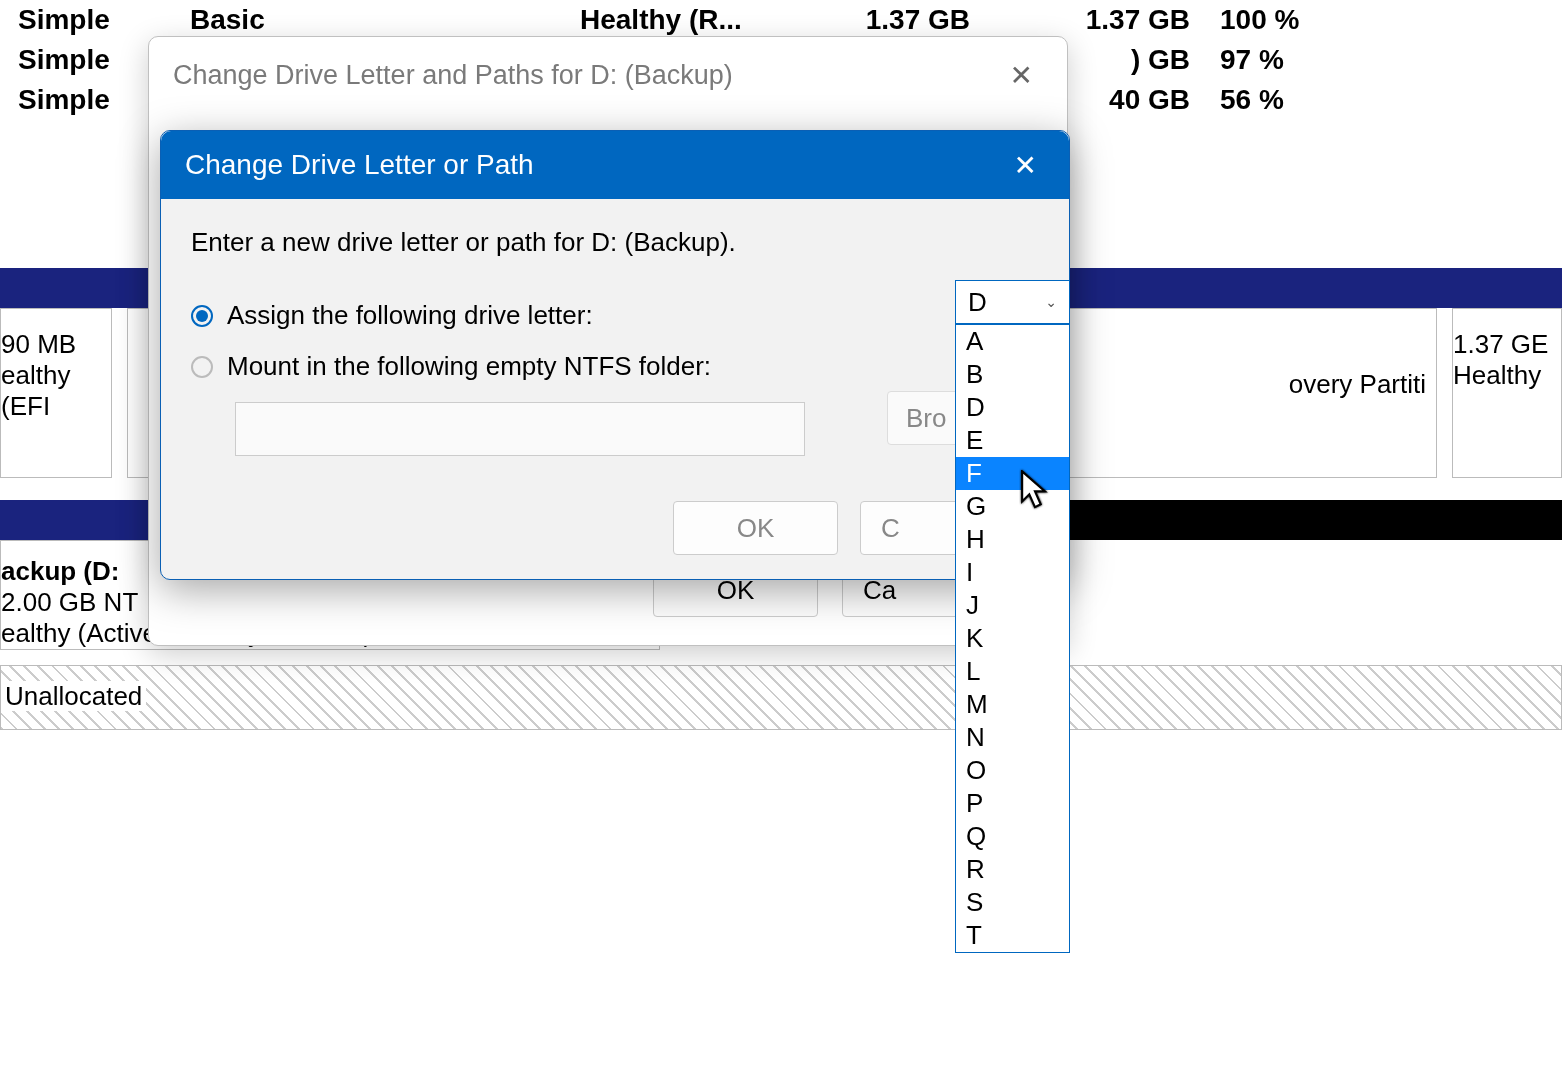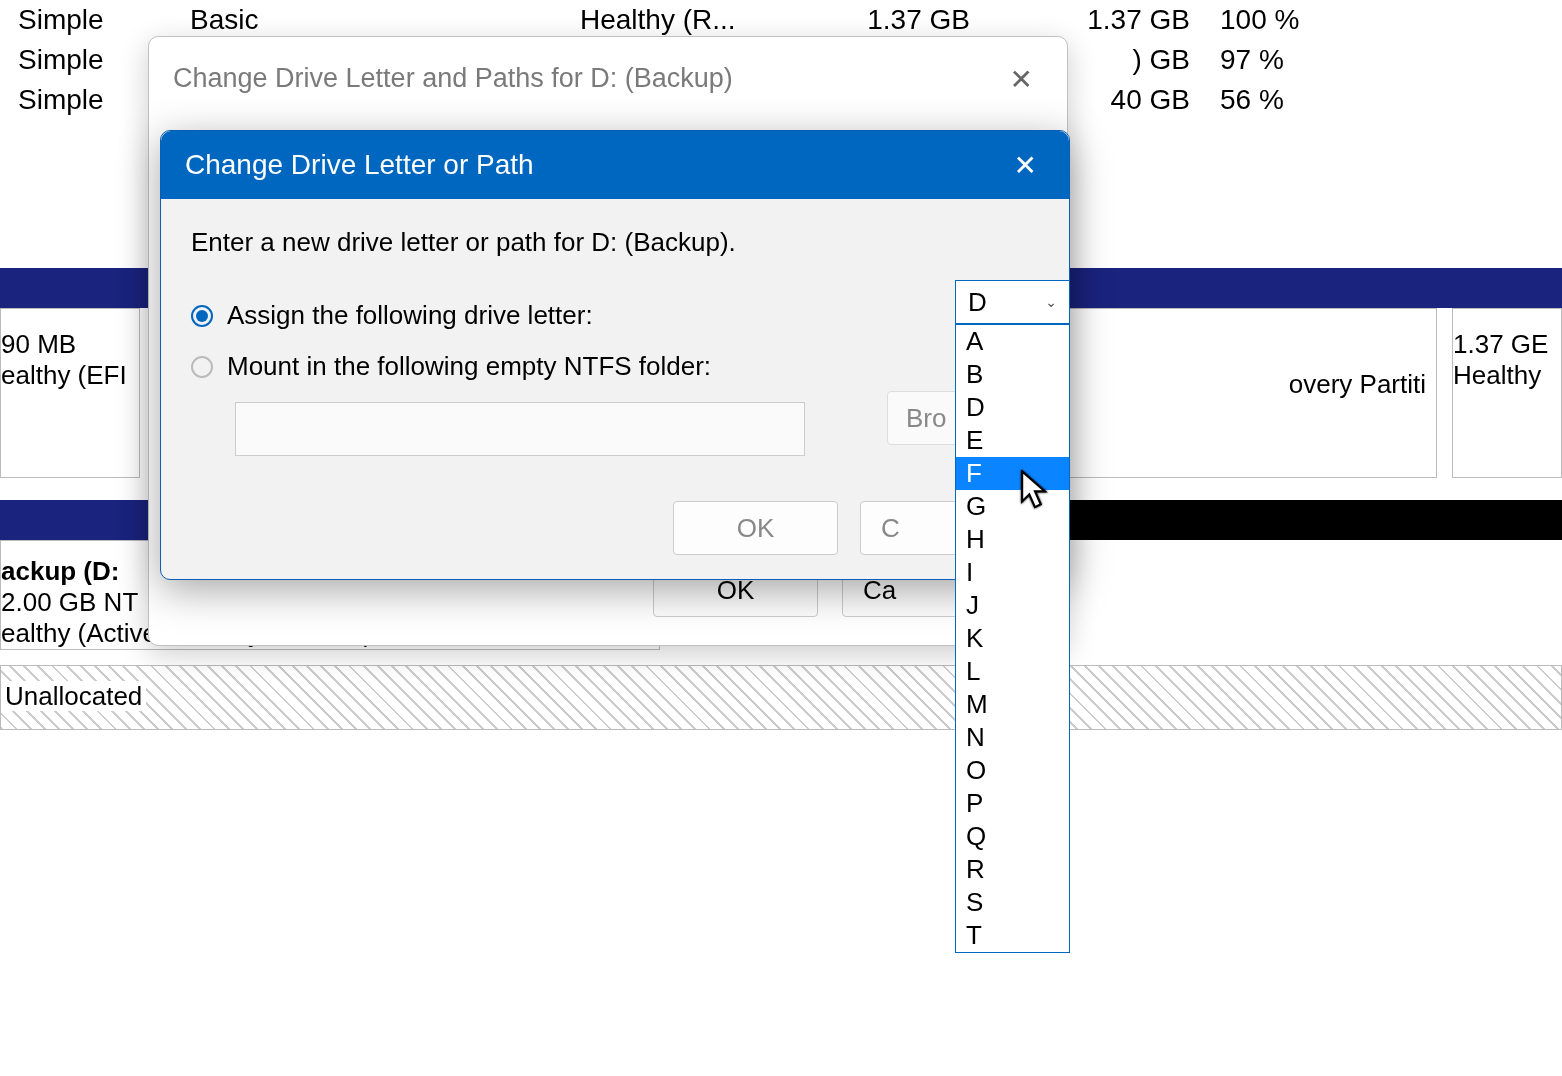--- a/index.html
+++ b/index.html
@@ -1,48 +1,48 @@
 <!DOCTYPE html>
 <html><head>
 <meta charset="utf-8">
 <style>
 * { box-sizing: border-box; margin: 0; padding: 0; font-family: "Segoe UI", Arial, sans-serif; }
 body { background: #fff; width: 1562px; height: 1076px; overflow: hidden; position: relative; }
 
 
 .bg-table { position: absolute; top: 0; left: 0; width: 100%; font-size: 28px; color: #000; }
-.bg-row { display: flex; height: 40px; align-items: center; }
+.bg-row { display: flex; height: 40px; align-items: center; font-weight: bold; }
 .bg-row > span:nth-child(1) { width: 190px; padding-left: 18px; }
 .bg-row > span:nth-child(2) { width: 390px; }
 .bg-row > span:nth-child(3) { width: 190px; }
 .bg-row > span:nth-child(4) { width: 250px; text-align: right; padding-right: 50px; }
 .bg-row > span:nth-child(5) { width: 200px; text-align: right; padding-right: 30px; }
 .bg-row > span:nth-child(6) { width: 120px; }
 
 
 .disk-bar { position: absolute; left: 0; width: 100%; height: 40px; }
 .bar1 { top: 268px; background: linear-gradient(#1a237e,#1a237e); }
 .disk-partitions { position: absolute; top: 308px; left: 0; width: 100%; height: 170px; display: flex; gap: 15px; }
 .partition { border: 1px solid #bbb; background: #fff; padding: 20px 0 0 0; font-size: 26px; color: #000; overflow: hidden; }
-.partition.p1 { width: 140px; }
+.partition.p1 { width: 112px; }
 .partition.p2 { flex: 1; }
 .partition.p3 { width: 110px; }
 
 .bar2 { top: 500px; background: #000; height: 40px; position: absolute; width: 60%; right:0;}
 .bar2left { top:500px; position:absolute; left:0; width:40%; height:40px; background: linear-gradient(#1a237e,#1a237e);}
 .disk-partitions2 { position: absolute; top: 540px; left: 0; width: 100%; height: 190px; display: flex; gap: 15px; flex-direction: column; }
 .partition2 { border: 1px solid #bbb; padding: 15px 0 0 0; font-size: 26px; overflow: hidden; }
 .partition2.backup { width: 660px; font-weight:600;}
 .partition2.backup .l2, .partition2.backup .l3 { font-weight: 400; }
 .partition2.unalloc { flex:1; background: repeating-linear-gradient(45deg,#ccc 0,#ccc 2px,#fff 2px,#fff 10px);}
 .partition2.unalloc span { background:#fff; padding:0 4px;}
 
 
 .parent-dialog { position: absolute; left: 148px; top: 36px; width: 920px; height: 610px; background: #fff; border: 1px solid #c0c0c0; border-radius: 10px; box-shadow: 0 8px 30px rgba(0,0,0,0.2); }
-.parent-title { display:flex; align-items:flex-start; justify-content: space-between; padding: 26px 24px; font-size: 27px; color: #7a7a7a; }
+.parent-title { display:flex; align-items:center; justify-content: space-between; padding: 14px 24px; font-size: 27px; color: #7a7a7a; margin-top: 8px; }
 .parent-close { font-size: 28px; color: #666; cursor: pointer; padding: 0 10px; }
 .parent-buttons { position: absolute; bottom: 28px; right: 60px; display:flex; gap: 24px; }
 .parent-btn { width: 165px; height: 54px; border: 1px solid #ccc; background:#fdfdfd; font-size:26px; border-radius:4px;}
 
 
 .inner-dialog { position: absolute; left: 160px; top: 130px; width: 910px; height: 450px; background: #f2f2f2; border: 1px solid #0a5fb4; border-radius: 10px; box-shadow: 0 10px 40px rgba(0,0,0,0.35); overflow: visible; }
 .inner-titlebar { background: #0067c0; color:#fff; height: 68px; display:flex; align-items:center; justify-content:space-between; padding: 0 24px; border-radius: 10px 10px 0 0; font-size: 28px; }
 .inner-close { font-size: 28px; cursor:pointer; padding:4px 8px; }
 .inner-body { padding: 28px 30px; font-size: 26px; color:#000; }
 .prompt-text { margin-bottom: 42px; }

